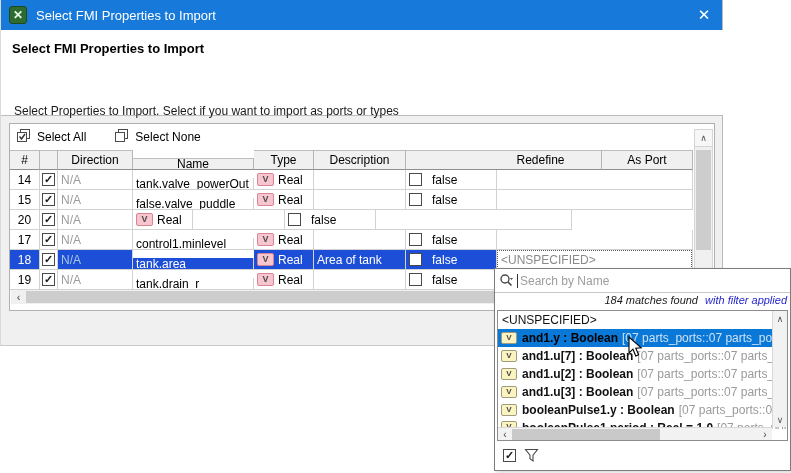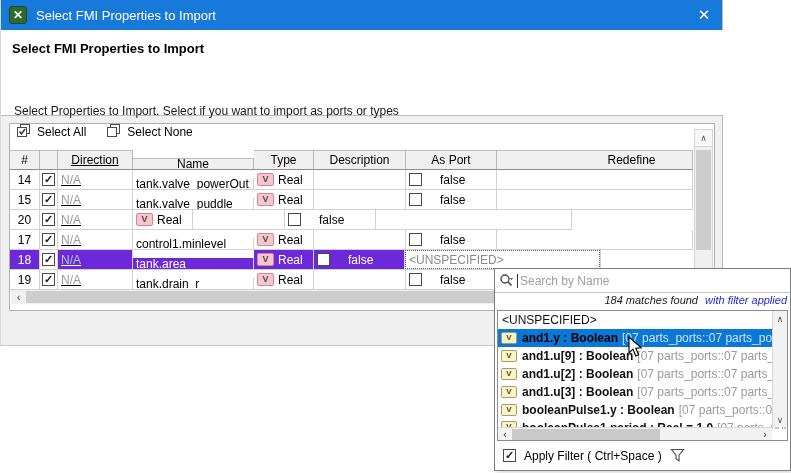--- a/index.html
+++ b/index.html
@@ -19,53 +19,53 @@
                justify-content:center; color:#ffffff; font-size:15px; cursor:default; }
 
   .header-panel { position:absolute; left:0; top:30px; width:722px; height:86px; background:#ffffff;
                   border-bottom:1px solid #bcbcbc; }
   .hp-title { position:absolute; left:11px; top:11px; font-size:13px; font-weight:bold; color:#000; }
   .hp-sub   { position:absolute; left:13px; top:33px; font-size:12px; color:#1a1a1a;margin-top:41px; }
 
   
   .panel { position:absolute; left:8px; top:123px; width:706px; height:188px; background:#ffffff;
            border:1px solid #b0b0b0; }
-  .toolbar { position:absolute; left:0; top:0; height:25px; display:flex; align-items:flex-start;
-             gap:21px; padding-left:7px; font-size:12px; color:#000; }
+  .toolbar { position:absolute; left:0; top:0; height:25px; display:flex; align-items:center;
+             gap:29px; padding-left:7px; font-size:12px; color:#000; }
   .tool-btn { display:flex; align-items:center; gap:5px; cursor:default; }
   .tool-icn { width:15px; height:15px; flex:none; }
 
   .tbl { position:absolute; left:0; top:26px; width:683px; font-size:12px; }
   .tr { display:flex; height:20px; }
   .th { background:#f0f0f0; border-top:1px solid #bdbdbd; border-right:1px solid #b5b5b5;
         border-bottom:1px solid #8e8e8e; display:flex; align-items:center; justify-content:center;
         color:#000; }
   .td { border-right:1px solid #d2d2d2; border-bottom:1px solid #d2d2d2; display:flex;
         align-items:center; padding-left:3px; overflow:hidden; white-space:nowrap; background:#fff; }
   .c-num    { width:30px; justify-content:center; padding-left:0; }
   .c-check  { width:18px; justify-content:center; padding-left:0; }
-  .c-dir    { width:75px;text-decoration:underline; }
+  .c-dir    { width:75px; }
   .c-name   { width:121px;margin-top:8px; }
   .c-type   { width:60px; }
   .c-desc   { width:92px; }
   .c-asport { width:91px; }
   .c-redef  { width:196px; }
   .h-redef  { padding-left:74px; }
   .dir-txt { color:#9b9b9b; }
-  .tr.selected .td { background:#6d28d9; color:#ffffff; }
+  .tr.selected .td { background:#1d4ed8; color:#ffffff; }
   .tr.selected .dir-txt { color:#a9c6e0; }
   .tr.selected .td.c-check { background:#ffffff; }
   .tr.selected .td.c-redef { background:#ffffff; padding:0; }
   .edit-cell { width:100%; height:100%; border:1px dotted #5a5a5a; display:flex; align-items:center;
                padding-left:3px; color:#8a8a8a; background:#fff; }
 
   .cb { width:13px; height:13px; background:#ffffff; border:1px solid #494949; flex:none;
         display:inline-flex; align-items:center; justify-content:center;
         font-size:11px; font-weight:bold; color:#1a1a1a; line-height:1; }
-  .asport-label { margin-left:18px; }
+  .asport-label { margin-left:10px; }
 
   .vicon { width:17px; height:13px; background:#f7c5ce; border:1px solid #d98495; border-radius:2px;
            display:inline-flex; align-items:center; justify-content:center; flex:none;
            font-size:9px; font-weight:bold; color:#4a4a4a; margin-right:4px; line-height:1; }
   .tr.selected .vicon { color:#4a4a4a; }
 
   
   .vscroll { position:absolute; left:684px; top:5px; width:19px; height:161px; background:#f0f0f0;
              border:1px solid #d5d5d5; }
   .vscroll .arrow { height:17px; display:flex; align-items:center; justify-content:center;
@@ -166,22 +166,22 @@
       </div>
 
       <div class="tbl">
         <div class="tr">
           <div class="th c-num">#</div>
           <div class="th c-check"></div>
           <div class="th c-dir">Direction</div>
           <div class="th c-name">Name</div>
           <div class="th c-type">Type</div>
           <div class="th c-desc">Description</div>
+          <div class="th c-redef h-redef">Redefine</div>
           <div class="th c-asport">As Port</div>
-          <div class="th c-redef h-redef">Redefine</div>
         </div>
 
         <div class="tr">
           <div class="td c-num">14</div>
           <div class="td c-check">
               <span class="cb">
                 <span>✓</span>
               </span>
             </div>
           <div class="td c-dir">
@@ -205,21 +205,21 @@
         <div class="tr">
           <div class="td c-num">15</div>
           <div class="td c-check">
               <span class="cb">
                 <span>✓</span>
               </span>
             </div>
           <div class="td c-dir">
               <span class="dir-txt">N/A</span>
             </div>
-          <div class="td c-name">tank.valve_puddle</div>
+          <div class="td c-name">false.valve_puddle</div>
           <div class="td c-type">
               <span class="vicon">
                 <span>V</span>
               </span>
               <span>Real</span>
             </div>
           <div class="td c-desc"></div>
           <div class="td c-asport">
               <span class="cb"></span>
               <span class="asport-label">false</span>
@@ -286,20 +286,21 @@
           <div class="td c-dir">
               <span class="dir-txt">N/A</span>
             </div>
           <div class="td c-name">tank.area</div>
           <div class="td c-type">
               <span class="vicon">
                 <span>V</span>
               </span>
               <span>Real</span>
             </div>
+          <div class="td c-desc">Area of tank</div>
           <div class="td c-asport">
               <span class="cb"></span>
               <span class="asport-label">false</span>
             </div>
           <div class="td c-redef">
               <div class="edit-cell">&lt;UNSPECIFIED&gt;</div>
             </div>
         </div>
 
         <div class="tr">
@@ -369,21 +370,21 @@
             <span>V</span>
           </span>
         <span class="name">and1.y : Boolean</span>
         <span class="path">[07 parts_ports::07 parts_ports::B</span>
       </div>
 
       <div class="li">
         <span class="licon">
             <span>V</span>
           </span>
-        <span class="name">and1.u[9] : Boolean</span>
+        <span class="name">and1.u[7] : Boolean</span>
         <span class="path">[07 parts_ports::07 parts_port</span>
       </div>
 
       <div class="li">
         <span class="licon">
             <span>V</span>
           </span>
         <span class="name">and1.u[2] : Boolean</span>
         <span class="path">[07 parts_ports::07 parts_port</span>
       </div>
@@ -429,21 +430,20 @@
         <div class="arrow">
             <span>›</span>
           </div>
       </div>
     </div>
 
     <div class="apply-row">
       <span class="cb">
           <span>✓</span>
         </span>
-      <span>Apply Filter ( Ctrl+Space )</span>
       <svg width="15" height="15" viewBox="0 0 15 15">
         <path d="M1.5 1.5 H13.5 L9 7.2 V13 L6 10.8 V7.2 Z" fill="none" stroke="#4a4a4a" stroke-width="1.1"></path>
       </svg>
     </div>
   </div>
 
   <svg class="cursor" width="16" height="22" viewBox="0 0 16 22">
     <path d="M1 1 L1 17 L5 13.2 L7.8 20 L10.6 18.8 L7.8 12.2 L13.2 11.8 Z" fill="#ffffff" stroke="#000000" stroke-width="1.1"></path>
   </svg>
 

